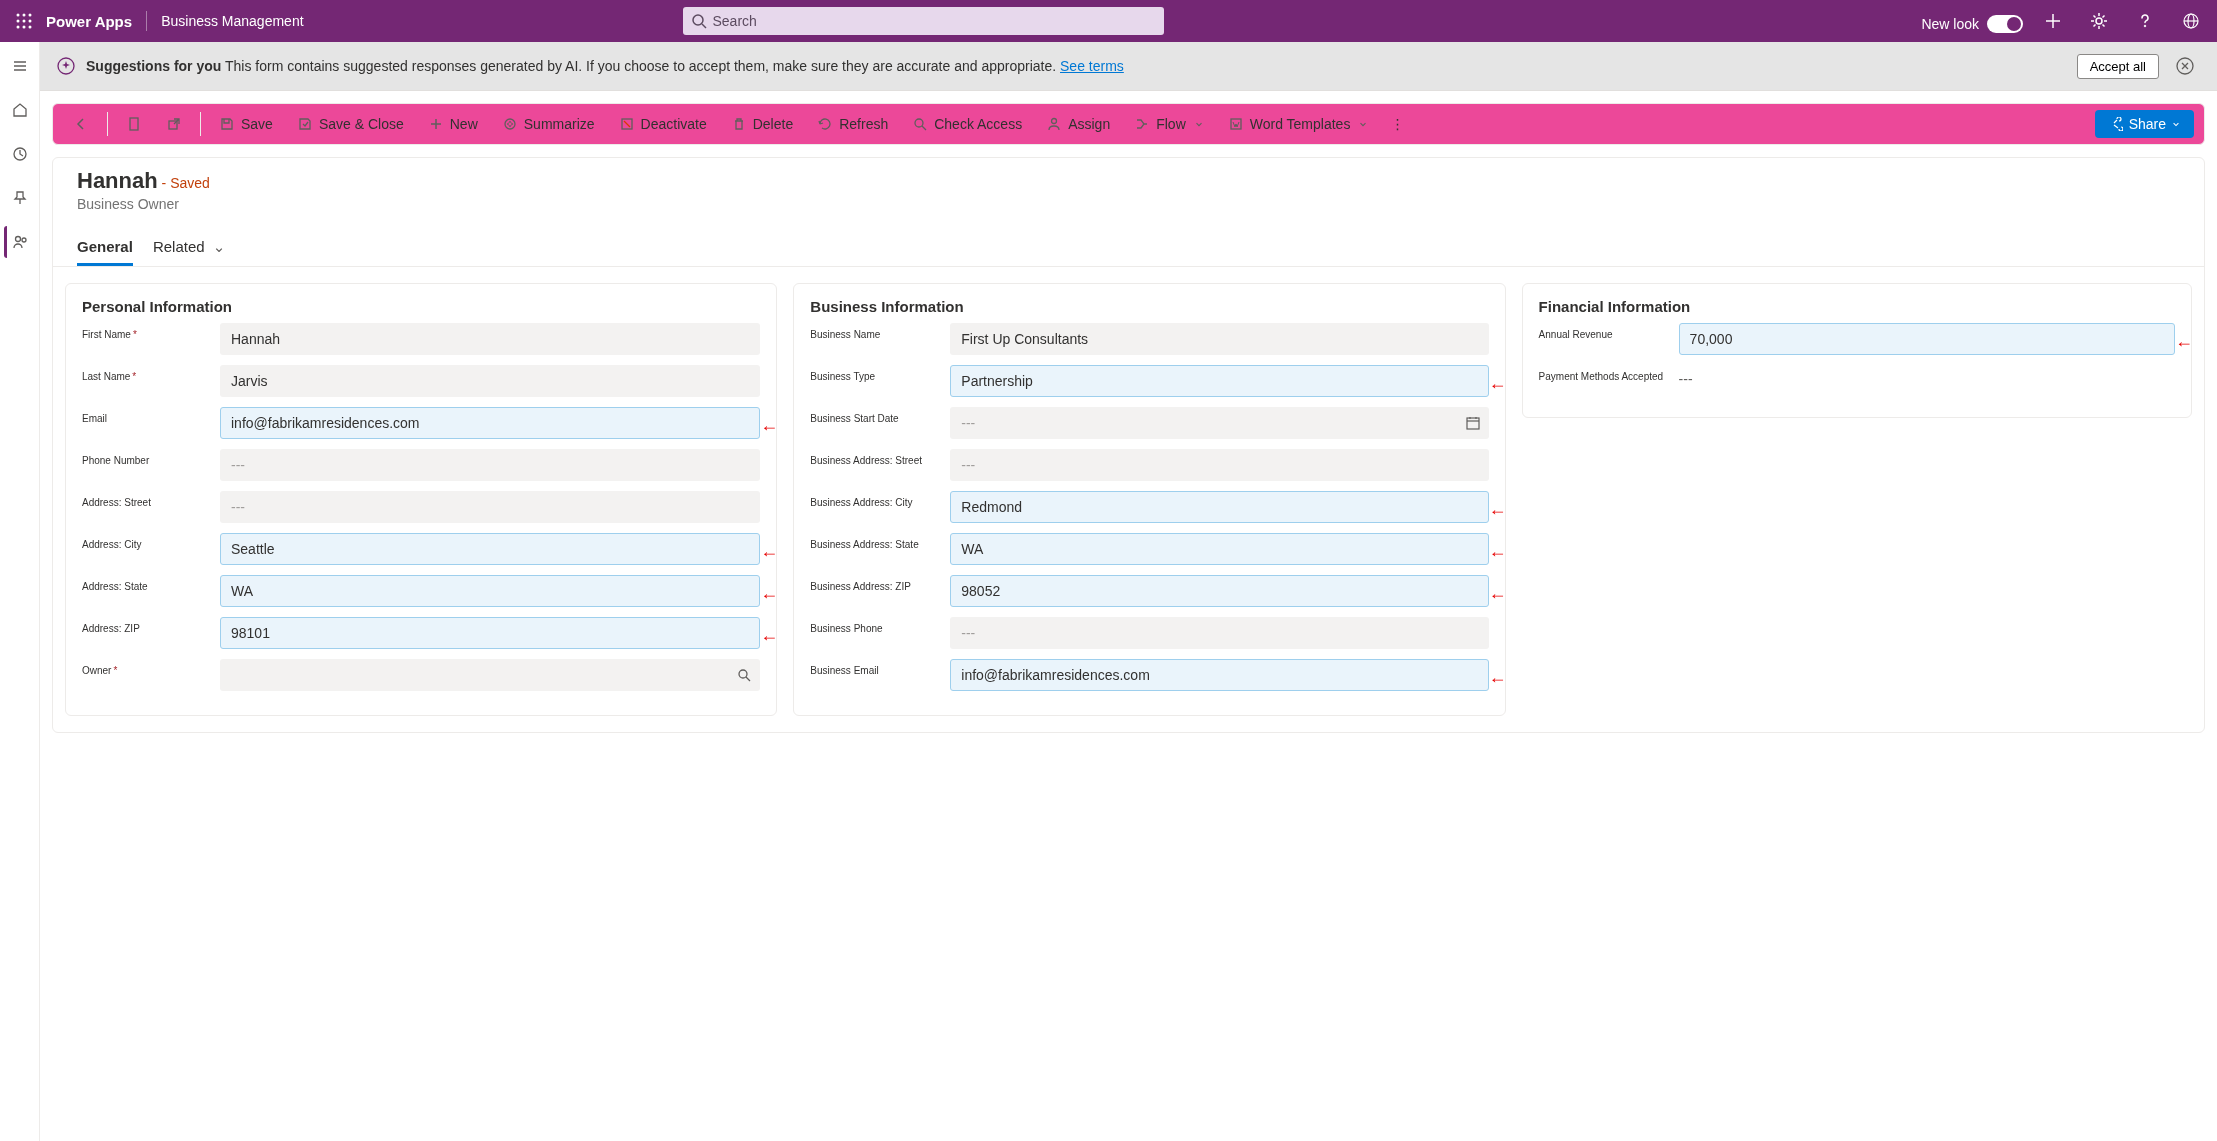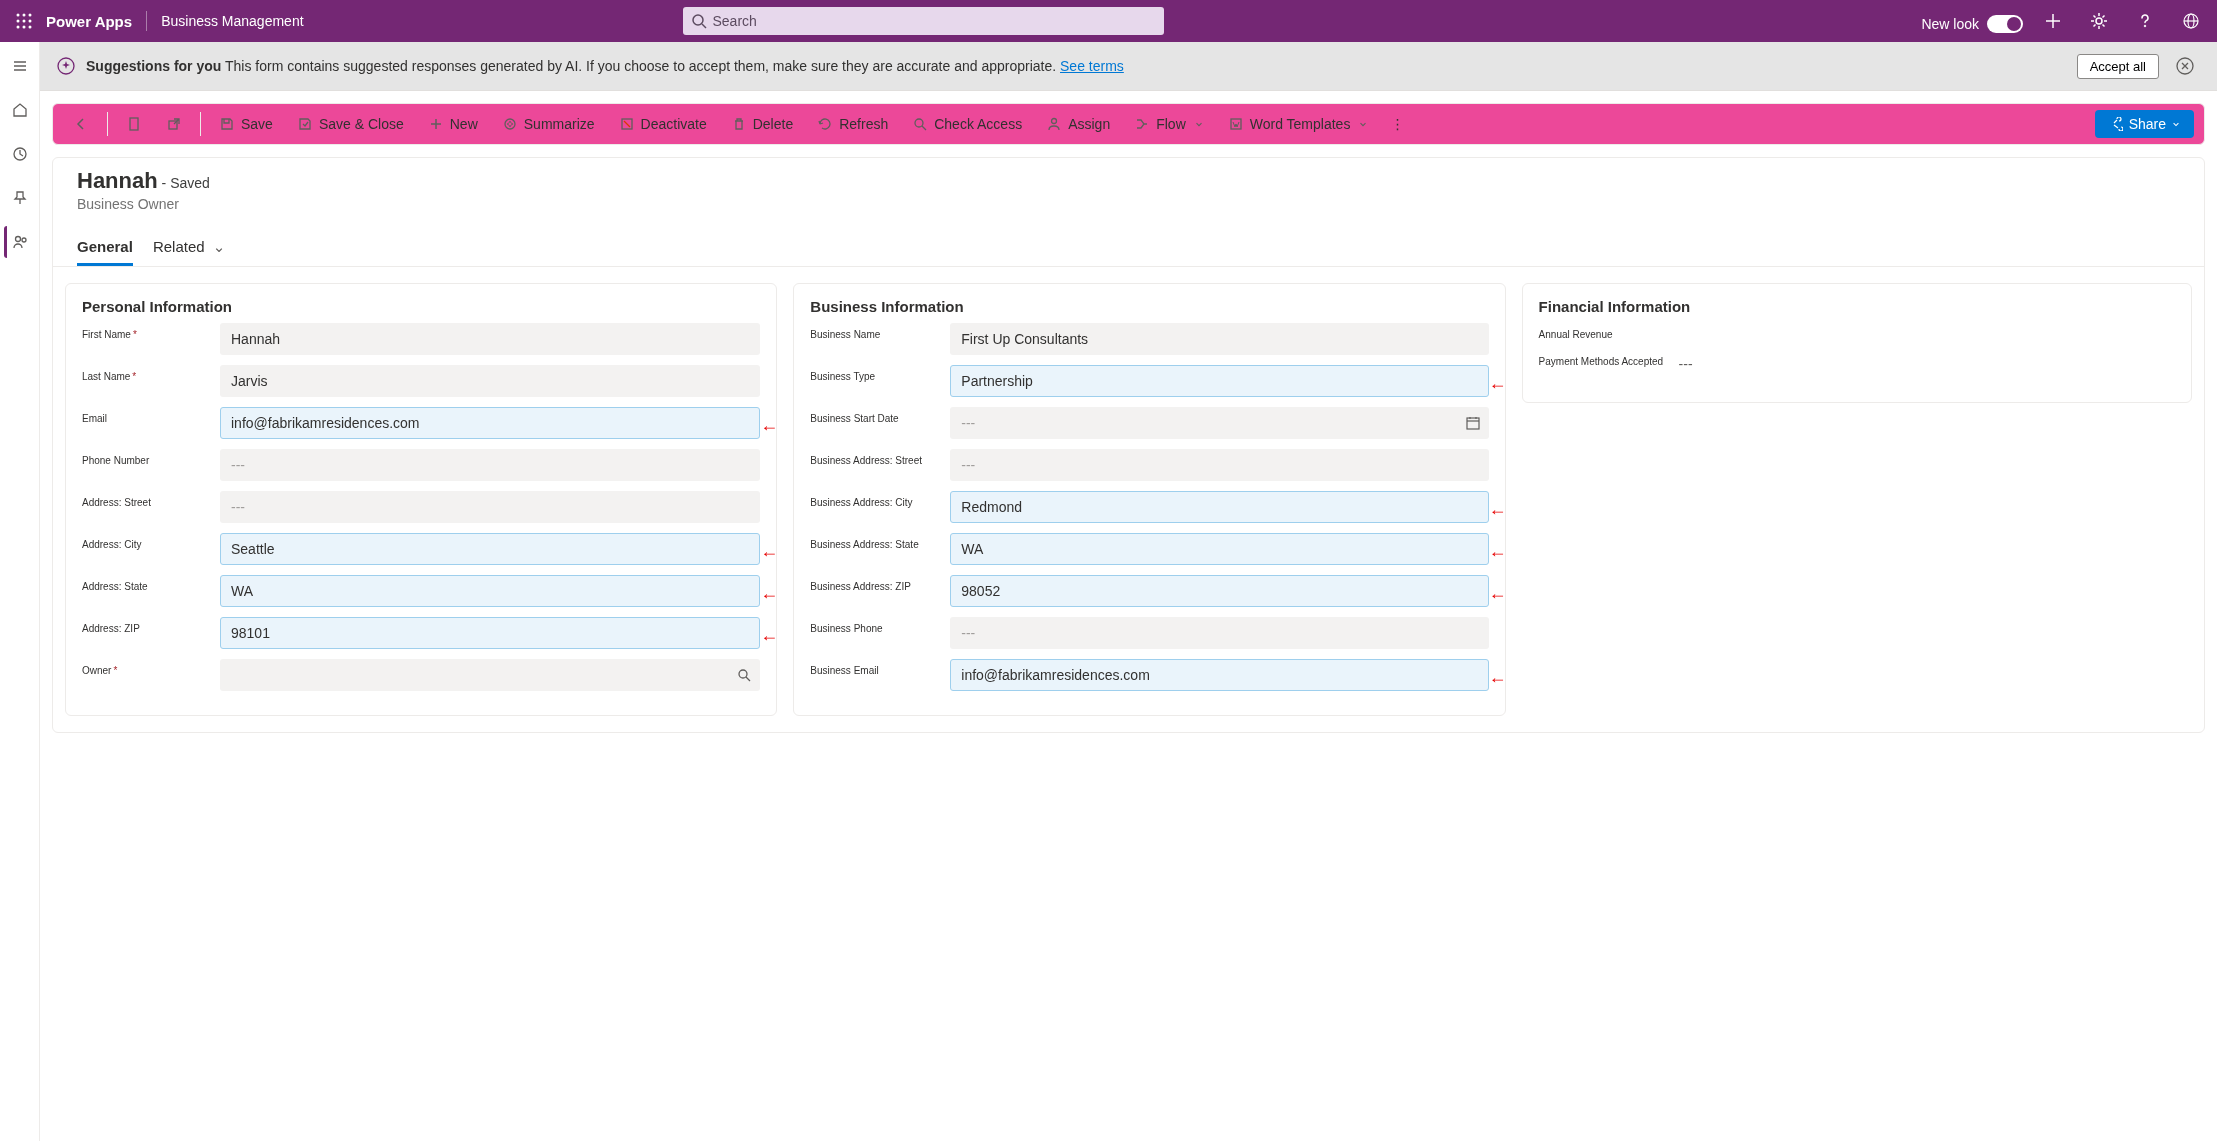--- a/index.html
+++ b/index.html
@@ -41,21 +41,21 @@
   .page { margin-left:40px; }
   .cmd-bar { border:1px solid #edebe9; border-radius:6px; margin:12px; padding:6px 10px; display:flex; align-items:center; gap:4px; background:#ec4899; }
   .cmd-btn { display:flex; align-items:center; gap:6px; padding:6px 10px; cursor:pointer; border-radius:3px; font-size:14px; color:#323130; }
   .cmd-btn svg { width:16px; height:16px; stroke:#605e5c; fill:none; }
   .cmd-sep { width:1px; height:24px; background:#edebe9; margin:0 4px; }
   .share-btn { margin-left:auto; background:#0078d4; color:#fff; border:none; border-radius:4px; padding:6px 14px; display:flex; align-items:center; gap:6px; cursor:pointer; font-size:14px; }
   .share-btn svg { width:14px; height:14px; stroke:#fff; fill:none; }
   
   .record-header { padding:10px 24px 0; }
   .rec-title { font-size:22px; font-weight:600; display:inline; }
-  .rec-saved { color:#404040; font-size:14px; }
+  .rec-saved { color:#c2410c; font-size:14px; }
   .rec-entity { color:#737373; font-size:14px; margin-top:2px; }
   
   .tabs { display:flex; gap:20px; margin-top:18px; padding:0 24px; border-bottom:1px solid #edebe9;text-align:center; }
   .tab { padding:8px 0; cursor:pointer; color:#323130; font-size:15px; }
   .tab.active { font-weight:600; border-bottom:3px solid #0078d4; }
   .tab .chev { margin-left:4px; color:#605e5c; }
   
   .cards { display:flex; gap:16px; padding:16px 12px; align-items:flex-start; }
   .card { border:1px solid #edebe9; border-radius:6px; background:#fff; padding:14px 16px; }
   .card.c1 { flex:1 1 34%; }
@@ -406,20 +406,21 @@
     <div class="field-row">
             <div class="field-label">Business Email</div>
             <div class="field-input-wrap"><input class="field-input suggested" value="info@fabrikamresidences.com" style=""><div class="arrow"></div></div>
           </div>
   </div>
 
   <div class="card c3">
     <h3>Financial Information</h3>
     <div class="field-row">
             <div class="field-label">Annual Revenue</div>
+            <div class="field-input-wrap"><input class="field-input suggested" value="70,000" style=""><div class="arrow"></div></div>
           </div>
     <div class="field-row">
             <div class="field-label">Payment Methods Accepted</div>
             <div class="field-input-wrap">
               <div class="field-static">---</div>
             </div>
           </div>
   </div>
 
 </div>

